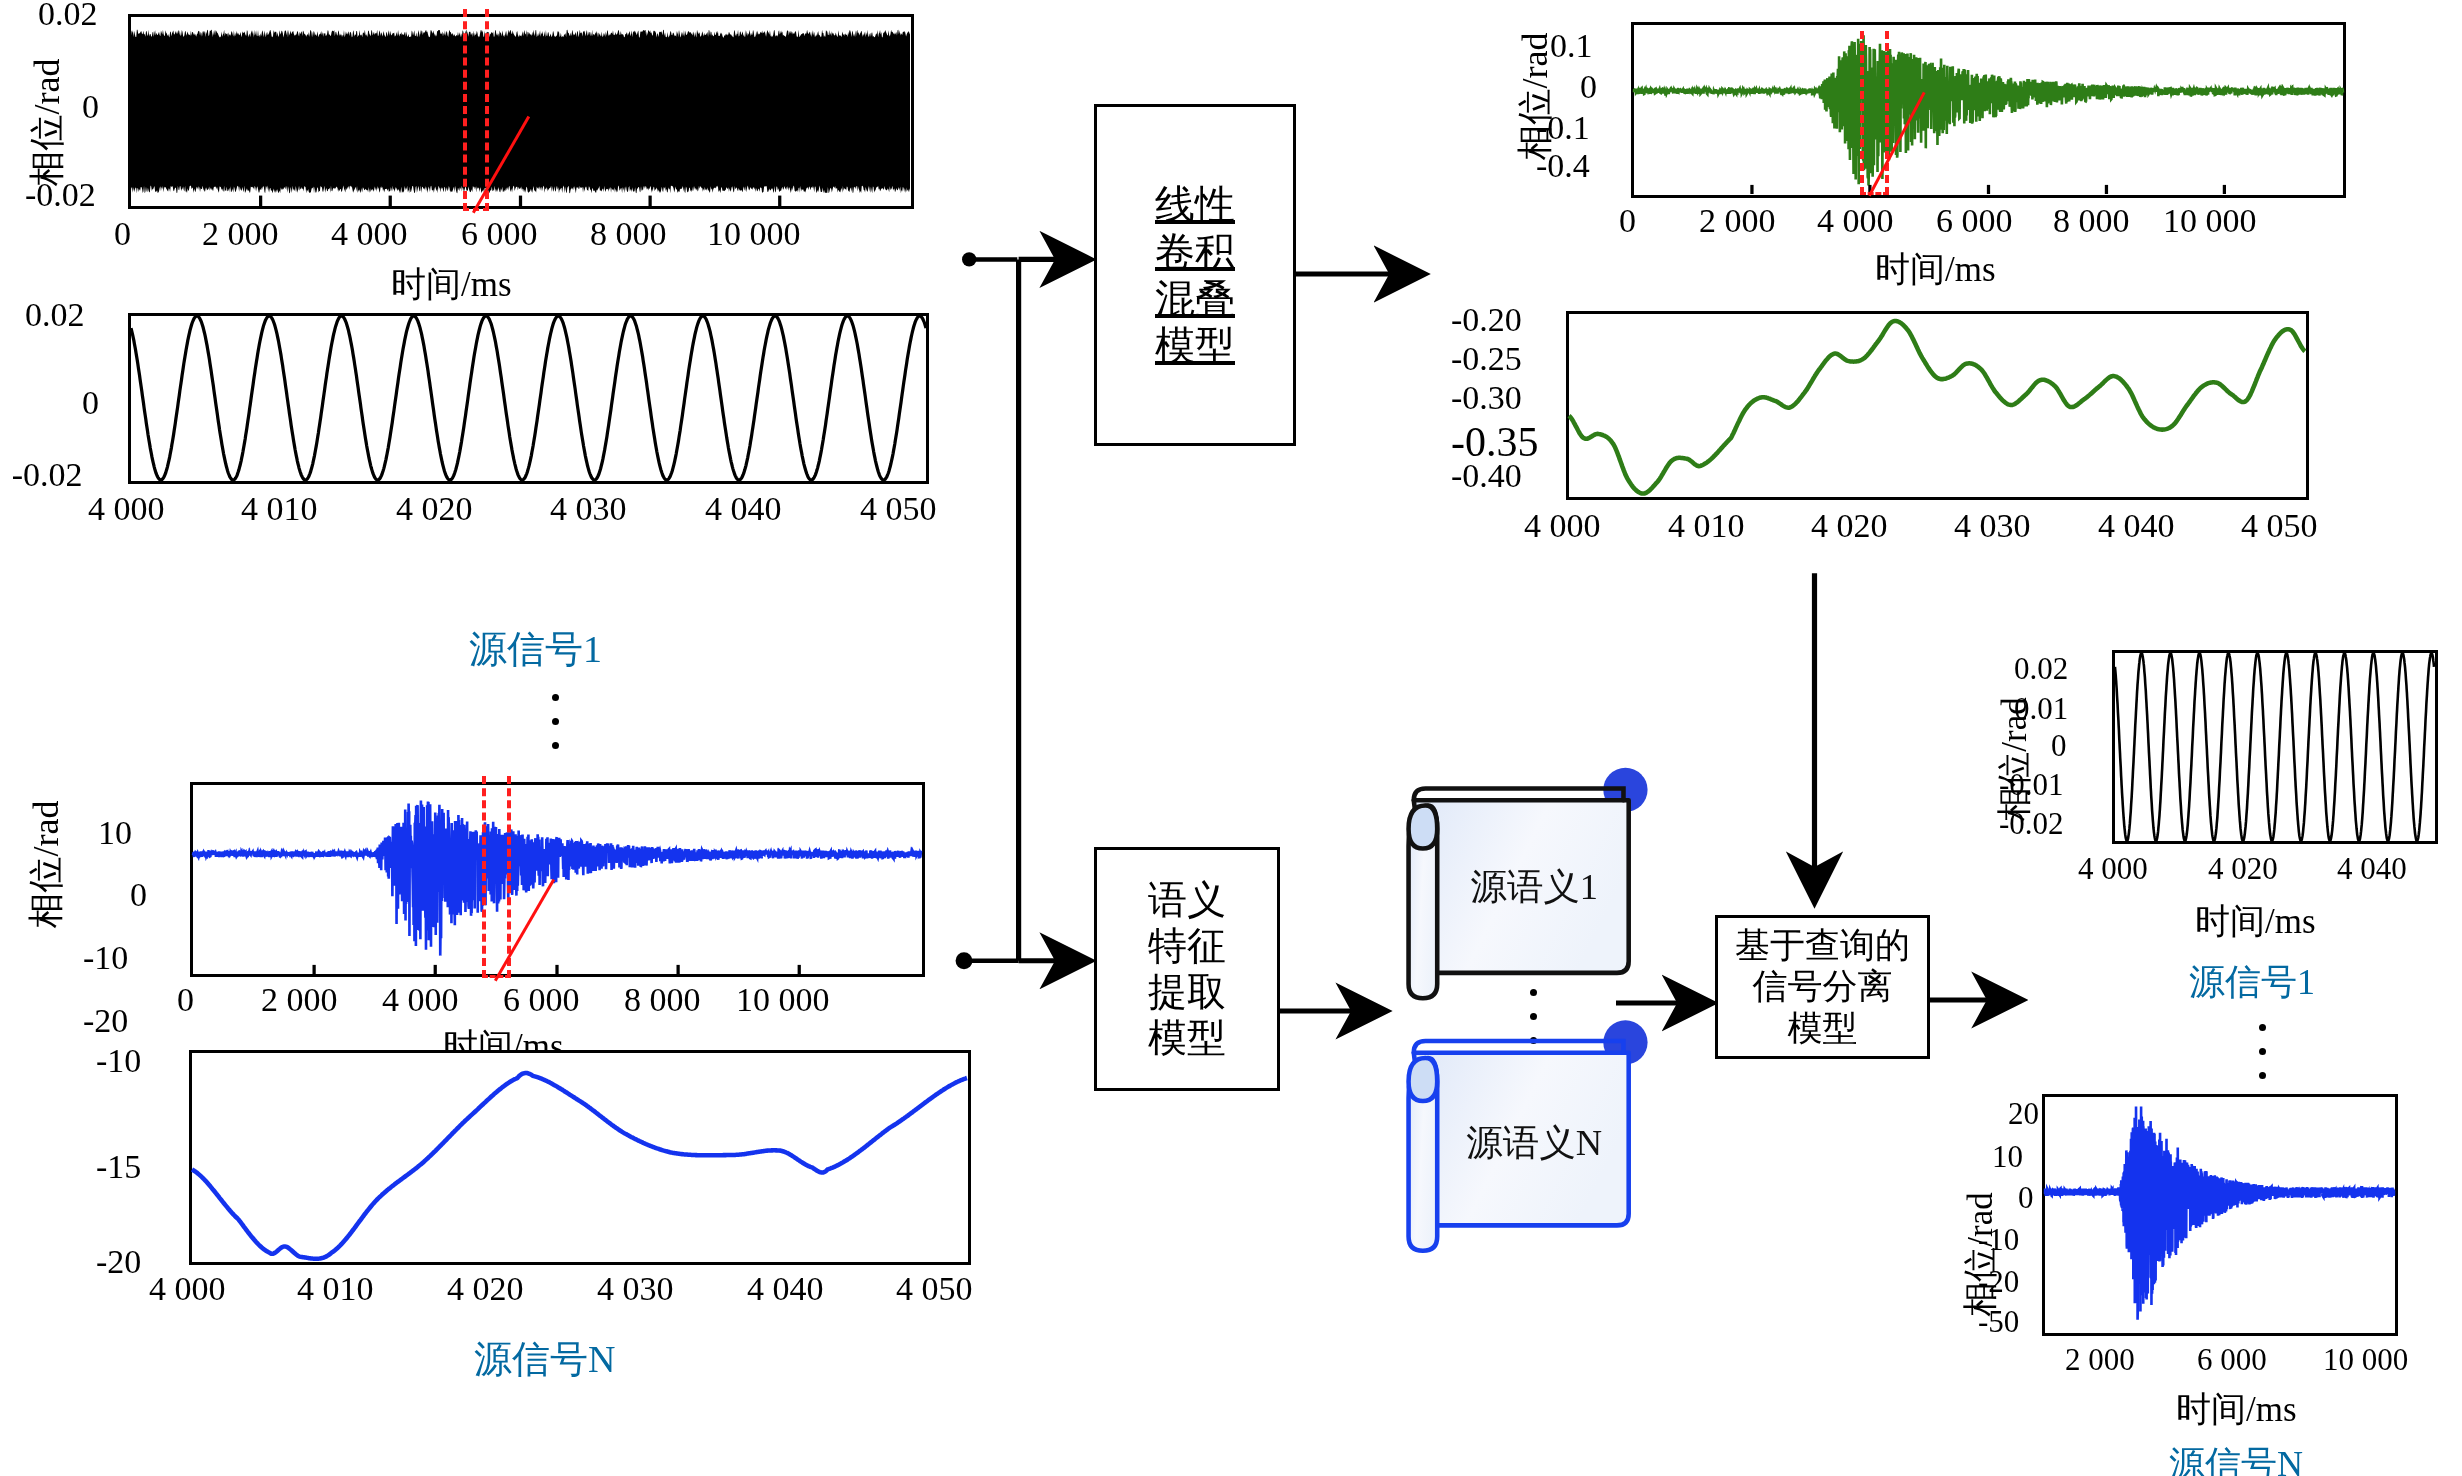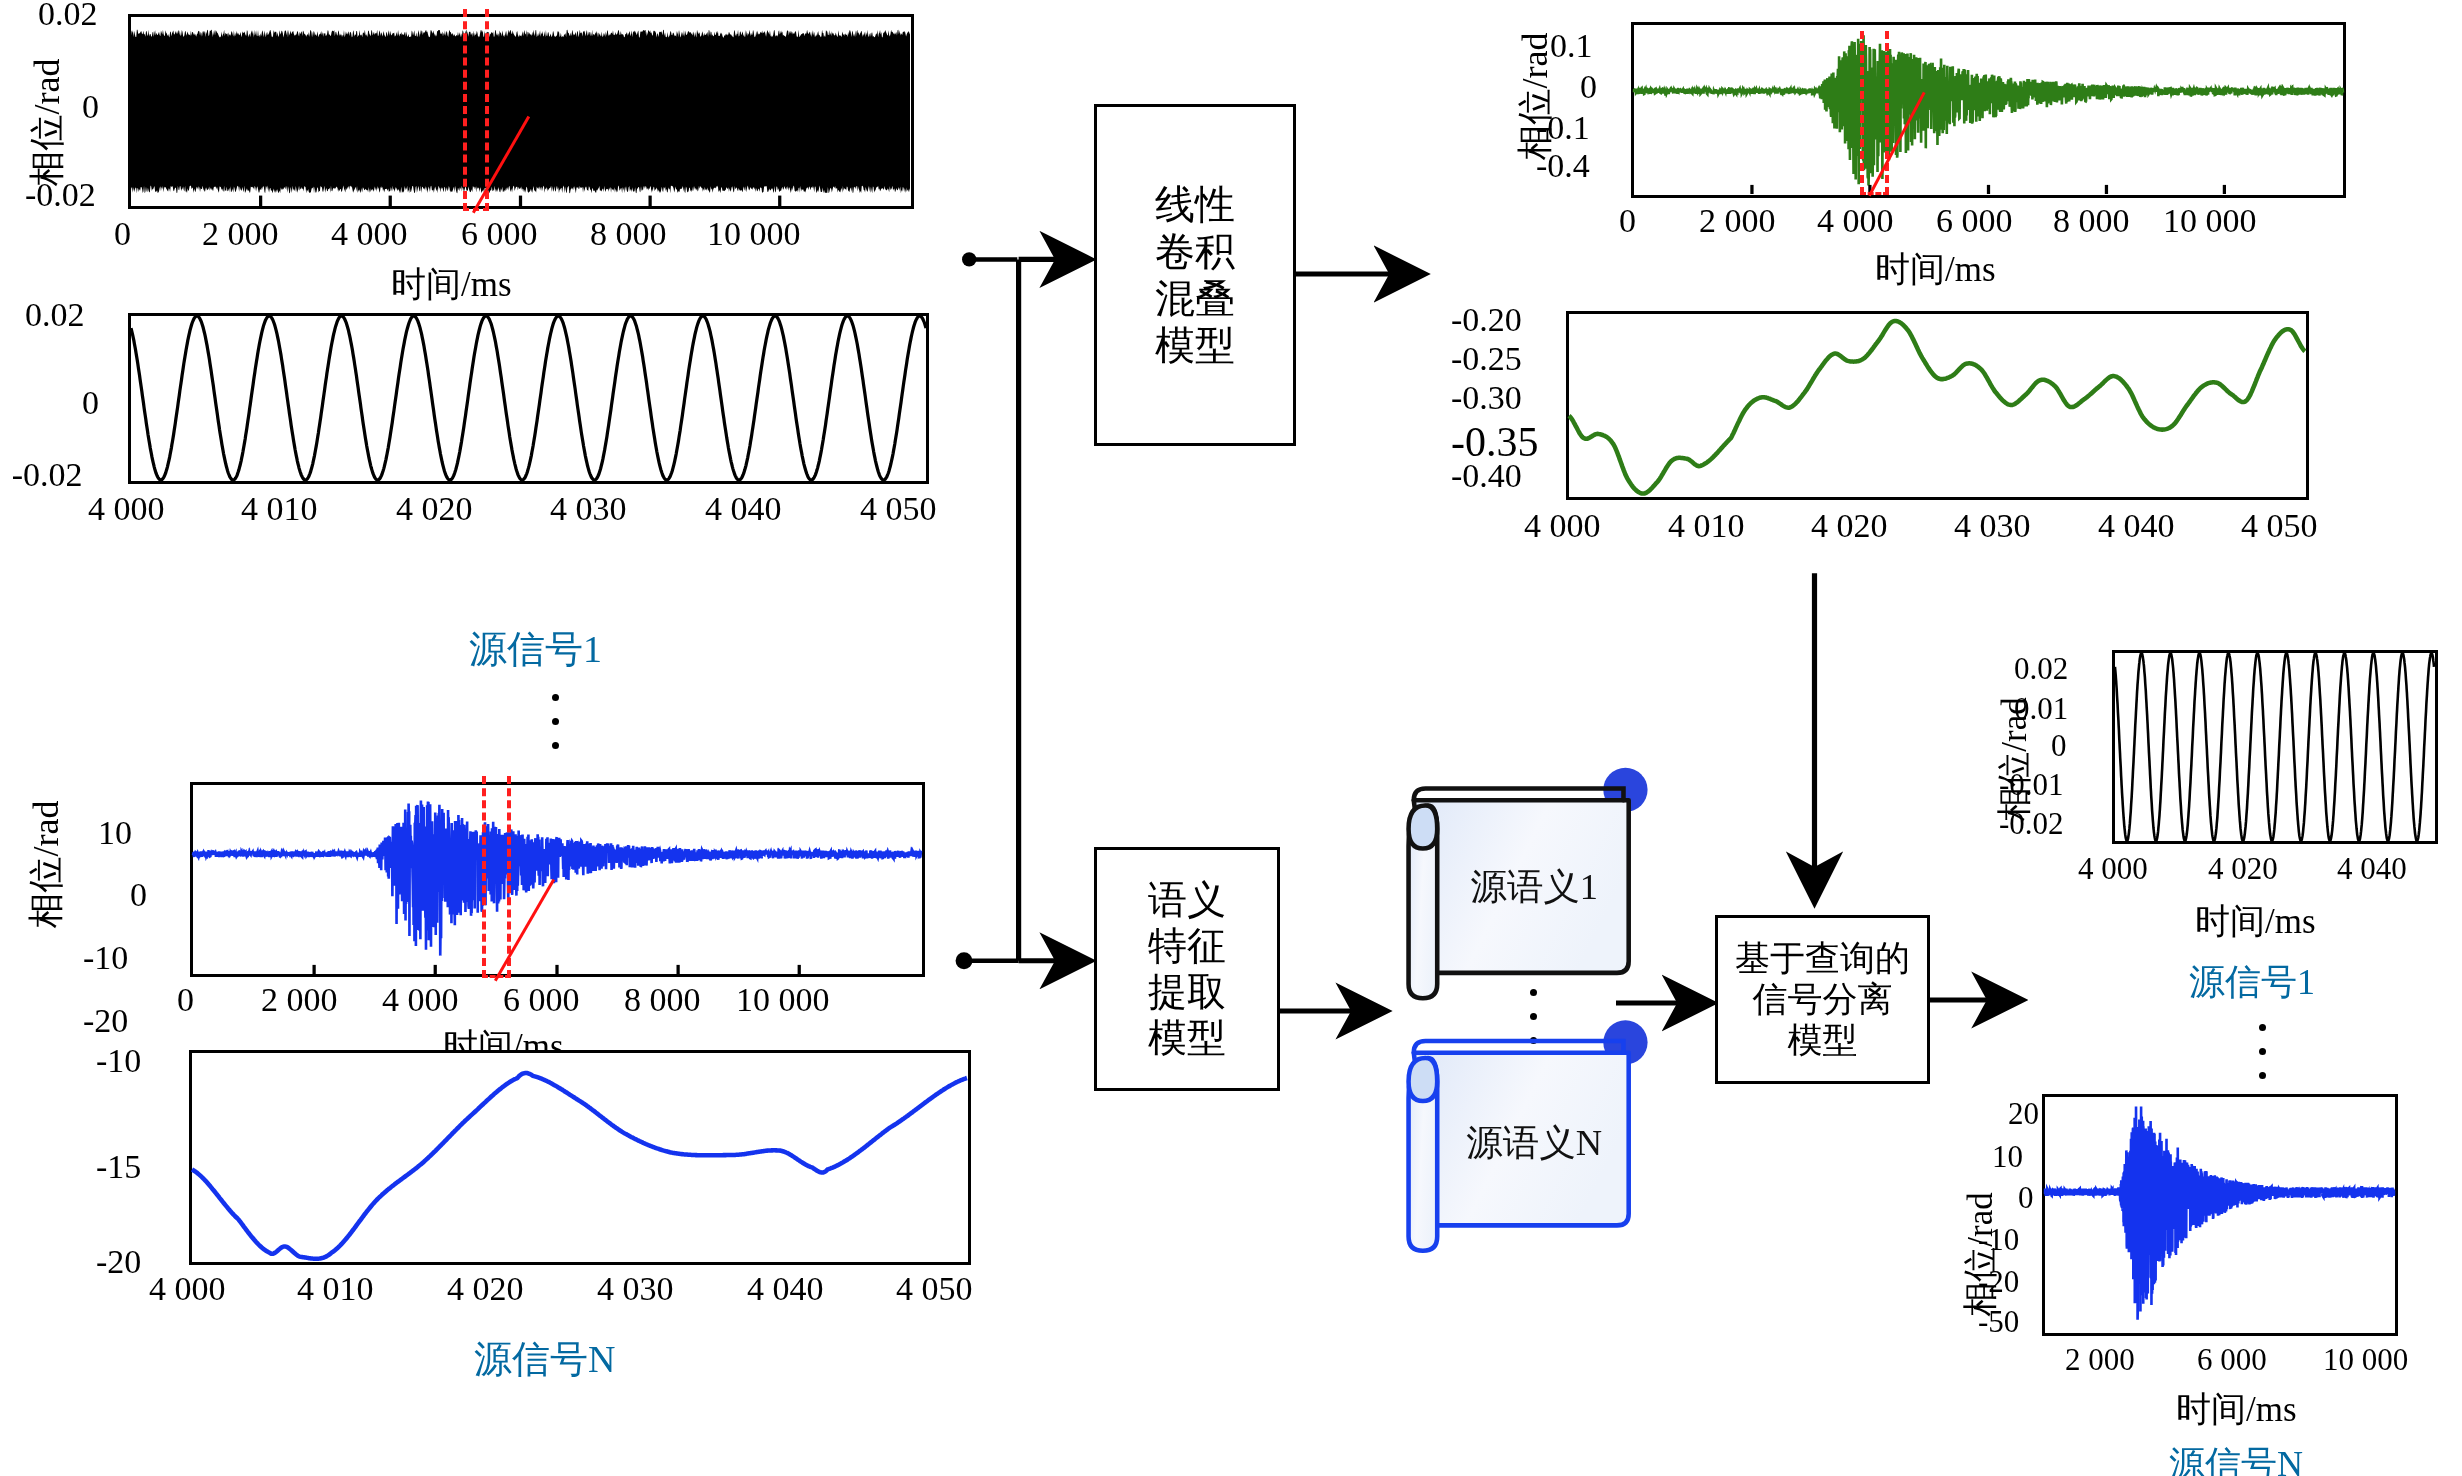--- a/index.html
+++ b/index.html
@@ -128,21 +128,21 @@
   <circle cx="48" cy="16" r="11" fill="#000"></circle>
   <line x1="48" y1="16" x2="122" y2="16" stroke="#000" stroke-width="7"></line>
   <line x1="124" y1="16" x2="124" y2="1095" stroke="#000" stroke-width="8"></line>
   <circle cx="40" cy="1095" r="13" fill="#000"></circle>
   <line x1="40" y1="1095" x2="124" y2="1095" stroke="#000" stroke-width="7"></line>
   <line x1="124" y1="16" x2="228" y2="16" stroke="#000" stroke-width="8" marker-end="url(#ah)"></line>
   <line x1="124" y1="1095" x2="228" y2="1095" stroke="#000" stroke-width="8" marker-end="url(#ah)"></line>
 </svg>
 
 <div class="blockbox" style="left:1094px;top:104px;width:202px;height:342px;">
-  <div class="blocktext" style="font-size:40px;">线性
+  <div class="blocktext" style="font-size:40px;text-decoration:underline;">线性
 卷积
 混叠
 模型</div>
 </div>
 <svg class="abs" style="left:1293px;top:261px;width:195px;height:26px;" viewBox="0 0 300 40" width="195" height="26">
   <defs>
       <marker id="ah2" markerWidth="11" markerHeight="11" refX="9" refY="5.5" orient="auto">
         <path d="M0,0 L11,5.5 L0,11 L3,5.5 Z" fill="#000"></path>
       </marker>
     </defs>
@@ -258,21 +258,21 @@
 
 <svg class="abs" style="left:1616px;top:990px;width:117px;height:26px;" viewBox="0 0 180 40" width="117" height="26">
   <defs>
       <marker id="ah5" markerWidth="11" markerHeight="11" refX="9" refY="5.5" orient="auto">
         <path d="M0,0 L11,5.5 L0,11 L3,5.5 Z" fill="#000"></path>
       </marker>
     </defs>
   <line x1="0" y1="20" x2="142" y2="20" stroke="#000" stroke-width="8" marker-end="url(#ah5)"></line>
 </svg>
 
-<div class="blockbox" style="left:1715px;top:915px;width:215px;height:169px;">
+<div class="blockbox" style="left:1715px;top:915px;width:215px;height:144px;">
   <div class="blocktext" style="font-size:35px;">基于查询的
 信号分离
 模型</div>
 </div>
 <svg class="abs" style="left:1927px;top:987px;width:117px;height:26px;" viewBox="0 0 180 40" width="117" height="26">
   <defs>
       <marker id="ah6" markerWidth="11" markerHeight="11" refX="9" refY="5.5" orient="auto">
         <path d="M0,0 L11,5.5 L0,11 L3,5.5 Z" fill="#000"></path>
       </marker>
     </defs>

